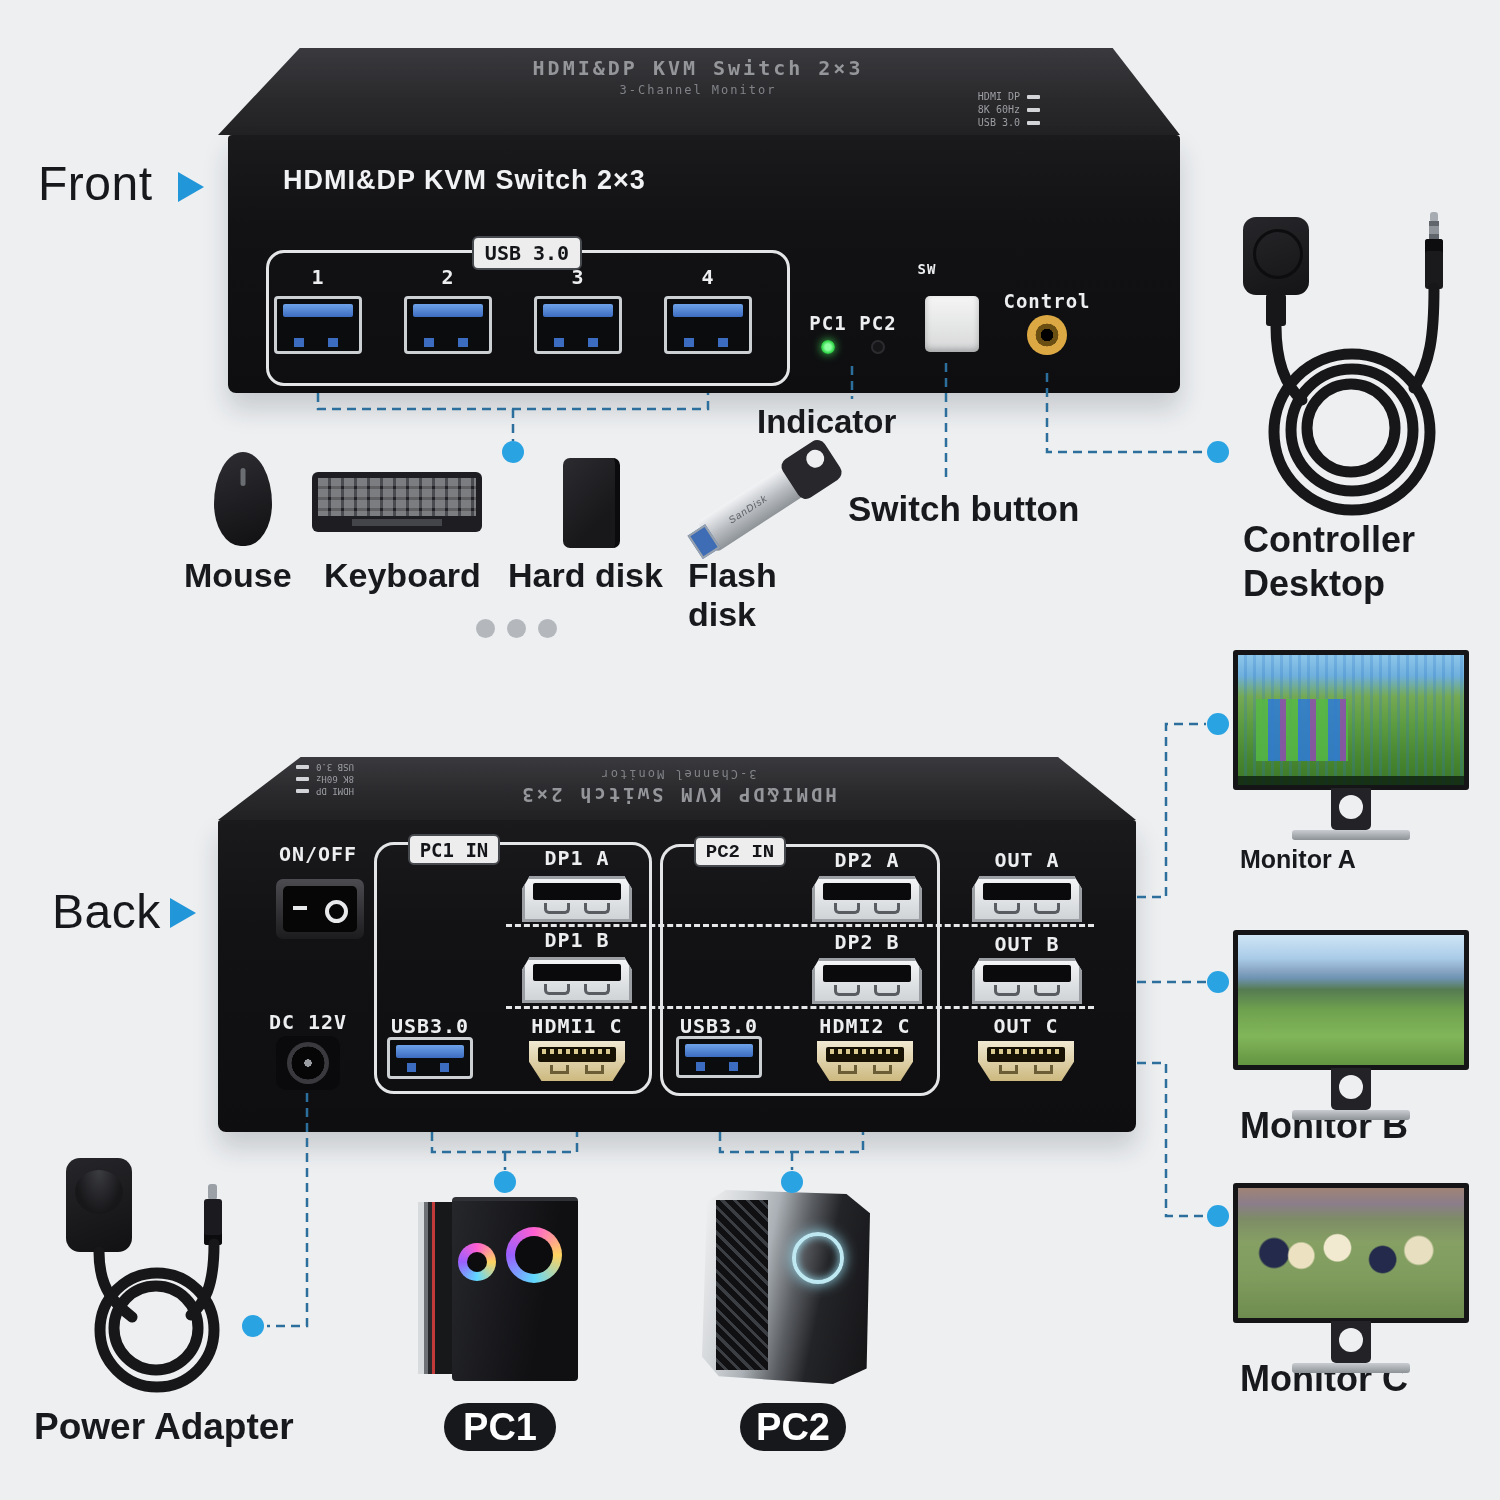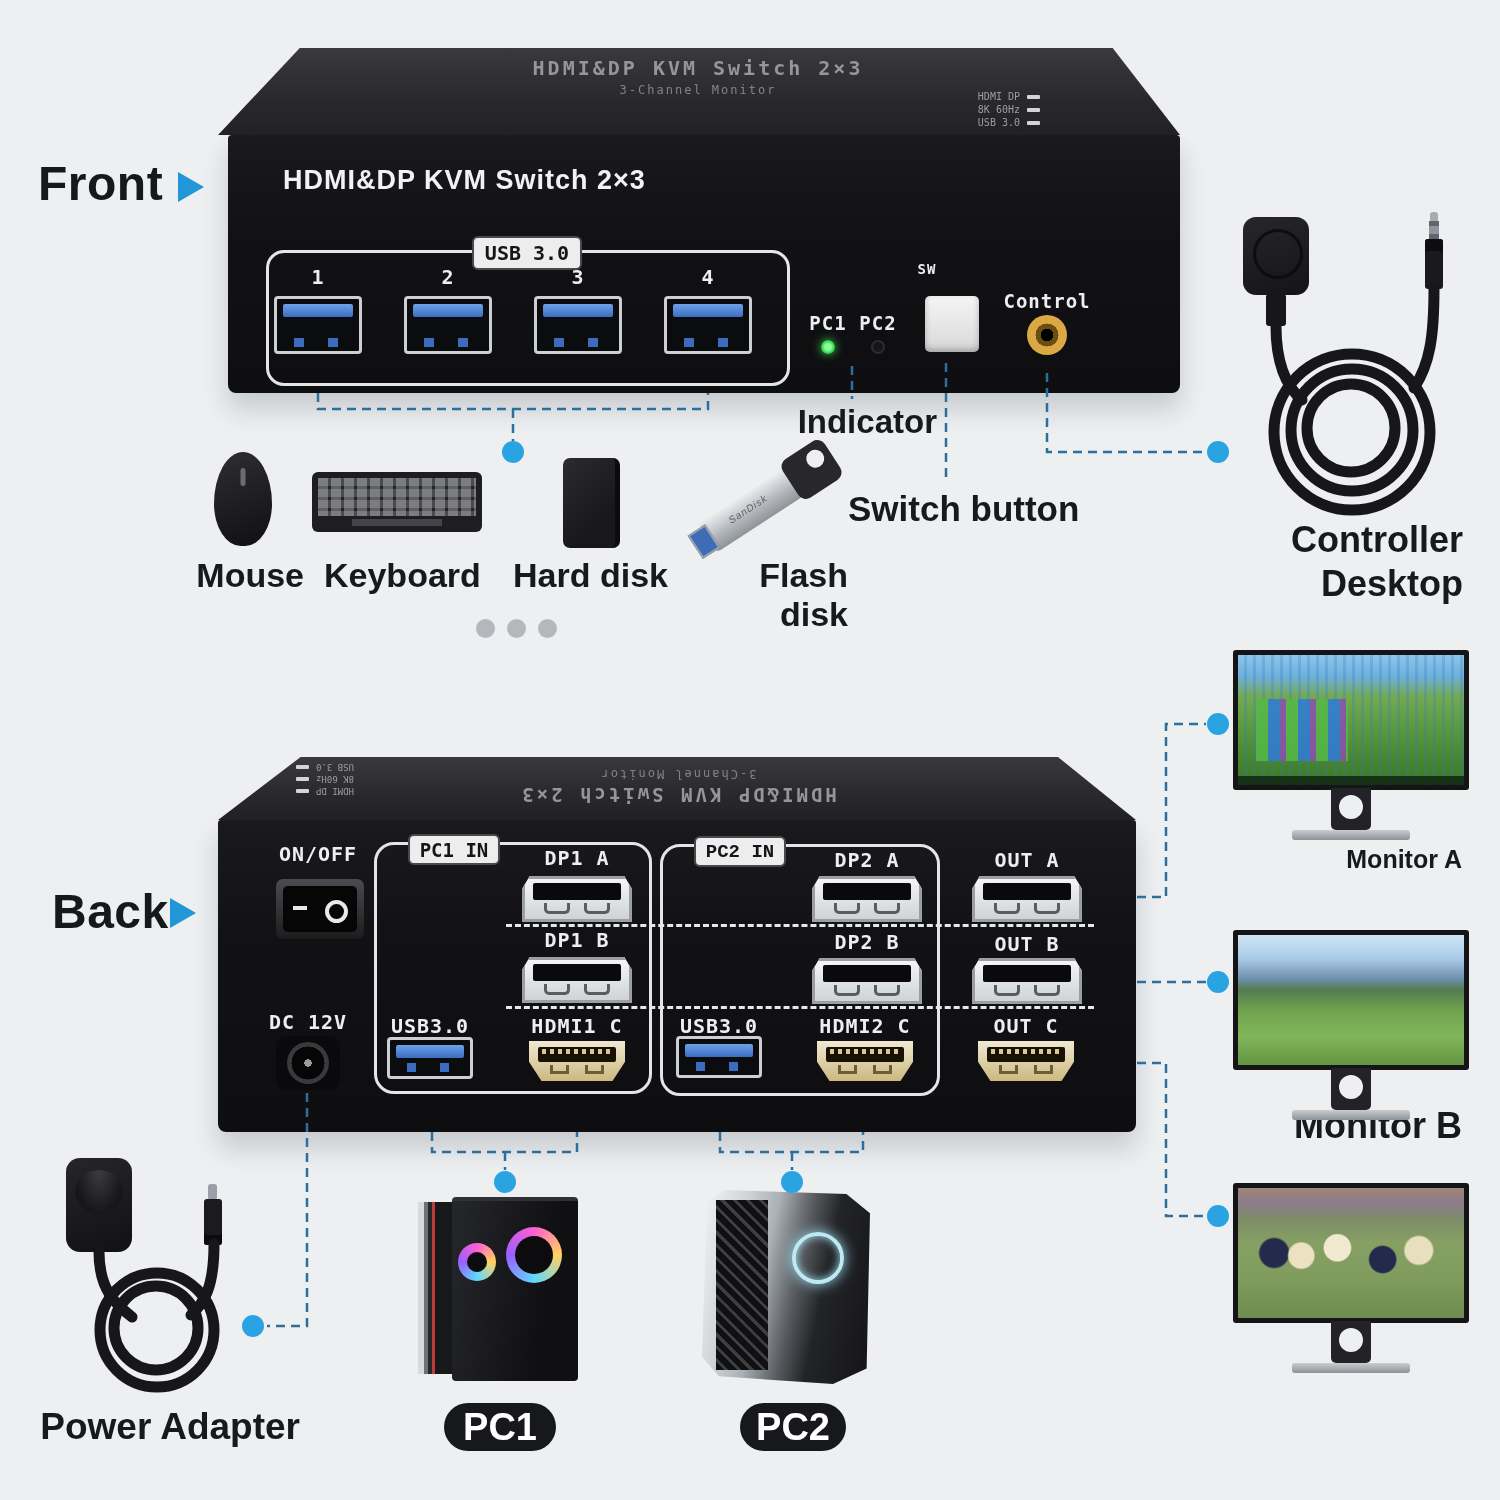--- a/index.html
+++ b/index.html
@@ -1,21 +1,21 @@
 <!DOCTYPE html>
 <html><head>
 <meta charset="utf-8">
 <style>
   html,body{margin:0;padding:0;background:#edeff1;}
   #stage{position:relative;width:1500px;height:1500px;background:#edeff1;overflow:hidden;
          font-family:"Liberation Sans", sans-serif;}
   
-  .side-label{position:absolute;font-size:48px;font-weight:bold;color:#16181b;letter-spacing:.5px;text-align:center;}
+  .side-label{position:absolute;font-size:48px;font-weight:normal;color:#16181b;letter-spacing:.5px;text-align:center;}
   .tri{position:absolute;width:0;height:0;border-left:26px solid #2196d9;border-top:15px solid transparent;border-bottom:15px solid transparent;}
-  .callout{position:absolute;font-size:34px;font-weight:bold;color:#17191c;text-align:right;}
+  .callout{position:absolute;font-size:34px;font-weight:bold;color:#17191c;text-align:left;}
   .port-label{position:absolute;color:#eceeef;font-size:20px;font-weight:bold;letter-spacing:1px;text-align:center;
               font-family:"DejaVu Sans Mono", monospace;}
   .badge{position:absolute;background:#ededee;border:2px solid #46494d;border-radius:6px;color:#141518;
          font-weight:bold;display:flex;align-items:center;justify-content:center;
          font-family:"DejaVu Sans Mono", monospace;z-index:4;}
   .pill{position:absolute;background:#17181b;border-radius:26px;color:#fff;font-weight:bold;
         display:flex;align-items:center;justify-content:center;font-size:38px;}
   
   .top-face{position:absolute;background:linear-gradient(180deg,#3a3a3e 0%,#29292c 60%,#222225 100%);}
   .front-face{position:absolute;background:linear-gradient(180deg,#1a1a1d 0%,#121215 35%,#0e0e10 100%);
@@ -371,20 +371,21 @@
     <div class="m-stand"></div>
     <div class="m-base"></div>
   </div>
   <div class="callout" style="left:1240px;top:1105px;width:222px;font-size:36px;">Monitor B</div>
 
   <div class="monitor" style="left:1233px;top:1183px;">
     <div class="screen screen-c"></div>
     <div class="m-stand"></div>
     <div class="m-base"></div>
   </div>
+  <div class="callout" style="left:1240px;top:1358px;width:222px;font-size:36px;">Monitor C</div>
 
   <div class="pa-head" style="left:66px;top:1158px;"></div>
   <div class="barrel" style="left:204px;top:1184px;">
     <div class="tip"></div>
       <div class="bodyp"></div>
   </div>
   <div class="callout" style="left:34px;top:1406px;width:266px;font-size:37px;">Power Adapter</div>
 
   <div class="pc1-tower" style="left:418px;top:1197px;">
     <div class="pc1-side"></div>

